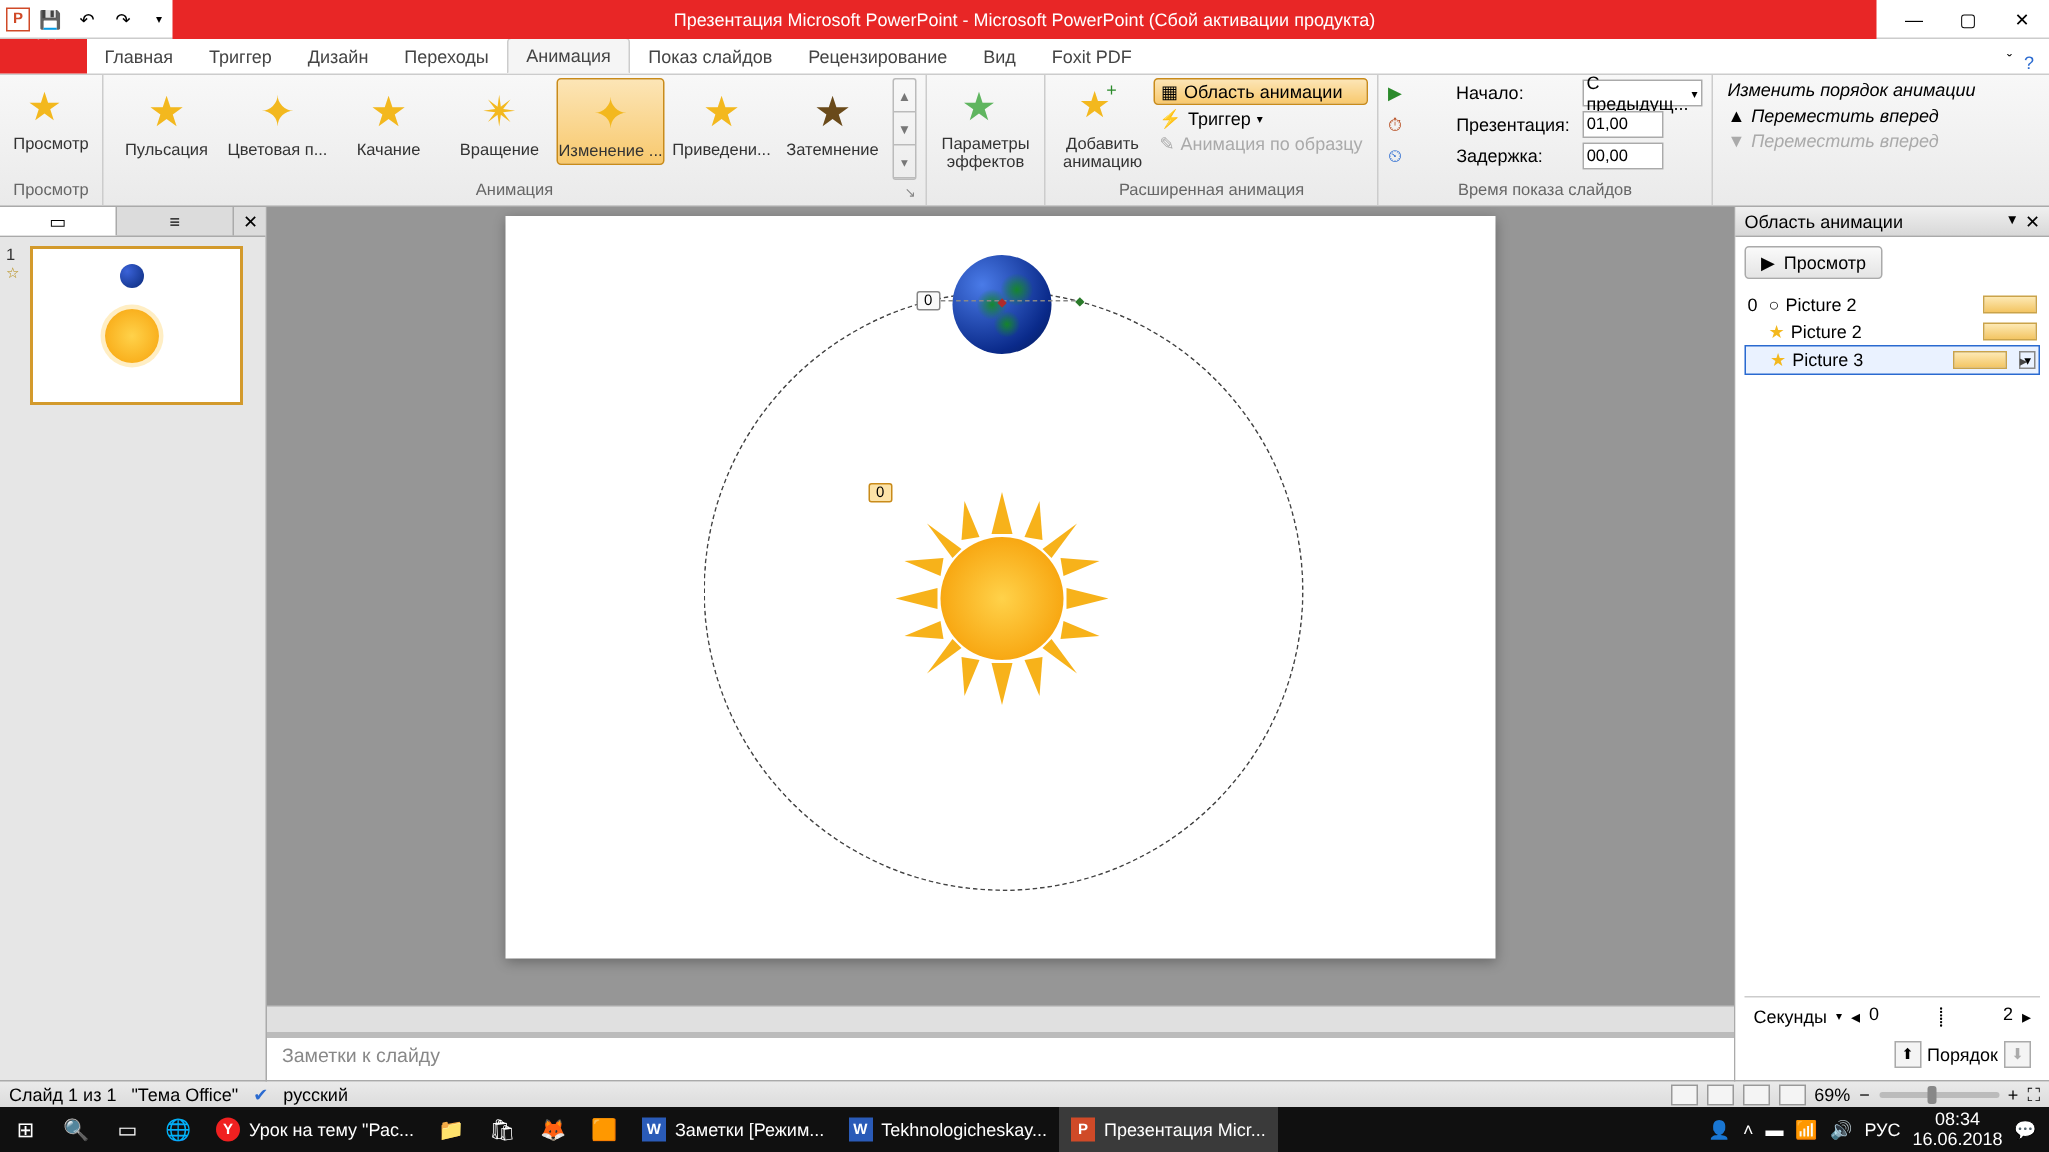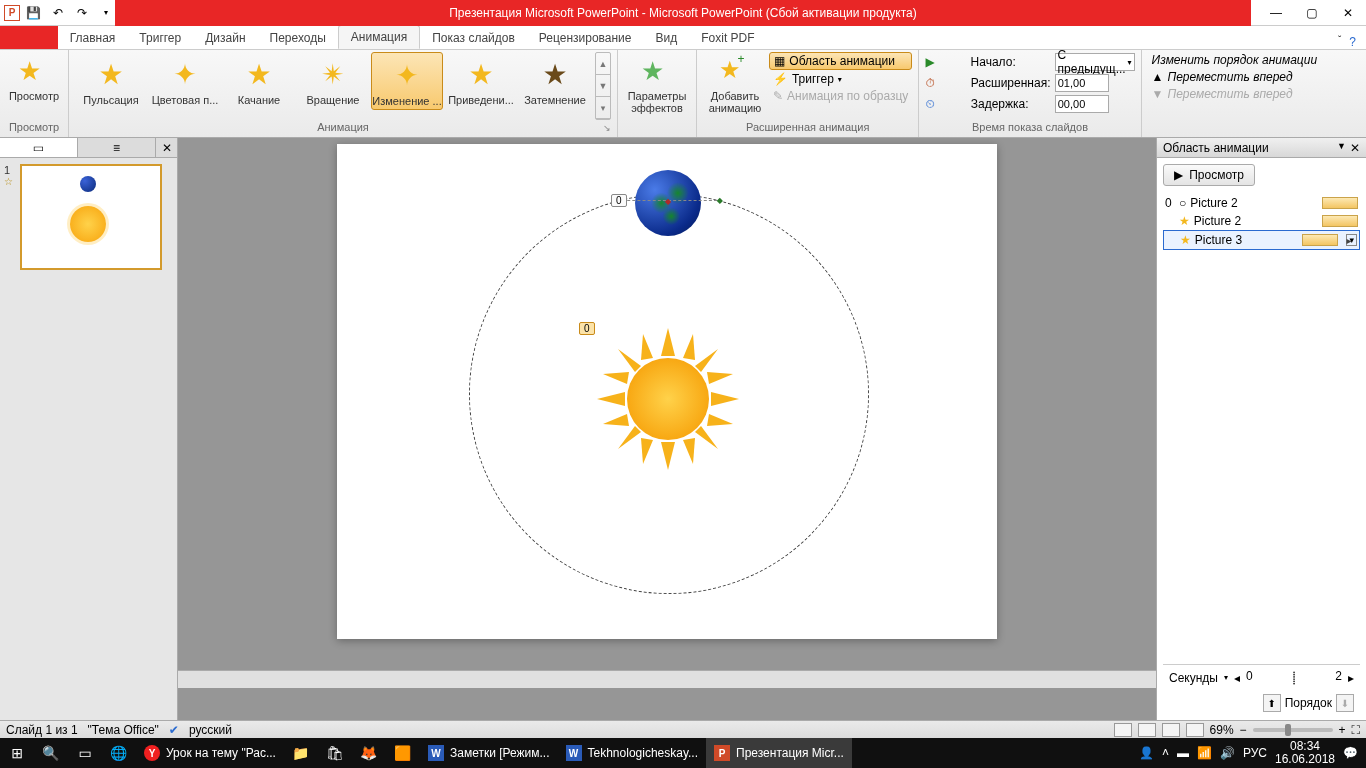--- a/index.html
+++ b/index.html
@@ -238,21 +238,21 @@
       <div class="ribbon-field-row">
         <span style="color:#2a8a2a;">▶</span>
         <span class="fld-label">Начало:</span>
         <div class="ribbon-dropdown">
             <span>С предыдущ...</span>
             <span style="font-size:8px;">▾</span>
           </div>
       </div>
       <div class="ribbon-field-row">
         <span style="color:#b5481a;">⏱</span>
-        <span class="fld-label">Расширенная:</span>
+        <span class="fld-label">Презентация:</span>
         <input class="ribbon-input" value="01,00" style="">
       </div>
       <div class="ribbon-field-row">
         <span style="color:#2a6ad0;">⏲</span>
         <span class="fld-label">Задержка:</span>
         <input class="ribbon-input" value="00,00" style="">
       </div>
     </div>
     <div class="ribbon-group-label">Время показа слайдов</div>
   </div>
@@ -326,20 +326,21 @@
             <path d="M136 46 L112 56 L110 44 Z"></path>
               <path d="M136 96 L110 98 L112 86 Z"></path>
             <path d="M46 136 L56 112 L44 110 Z"></path>
               <path d="M96 136 L98 110 L86 112 Z"></path>
           </g>
         </svg>
         <div class="sun-core"></div>
       </div>
     </div>
     <div class="scroll-h"></div>
+    <div class="notes-area">Заметки к слайду</div>
   </div>
 
   <div class="anim-pane">
     <div class="anim-pane-header">
       <span>Область анимации</span>
       <div class="spacer">
         <span style="font-size:9px;">▼</span>
         <span>✕</span>
       </div>
     </div>

